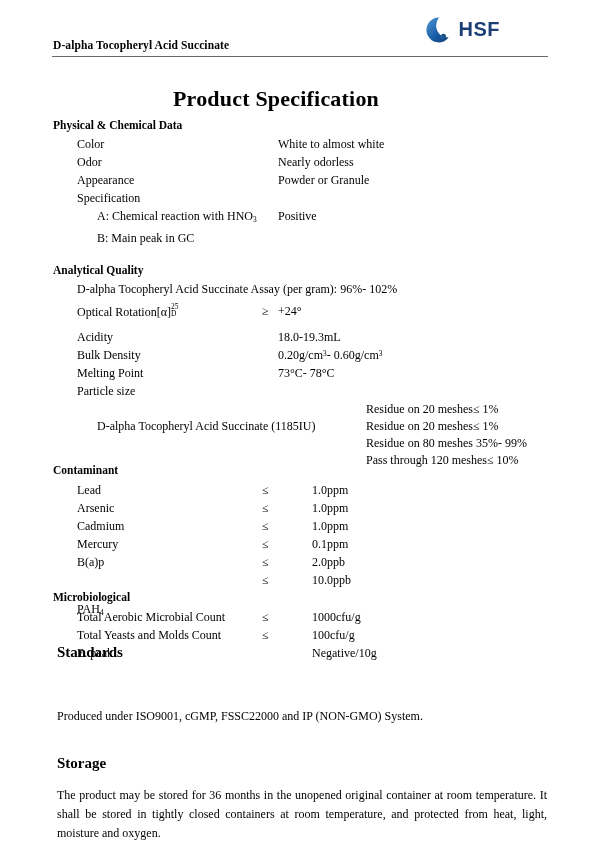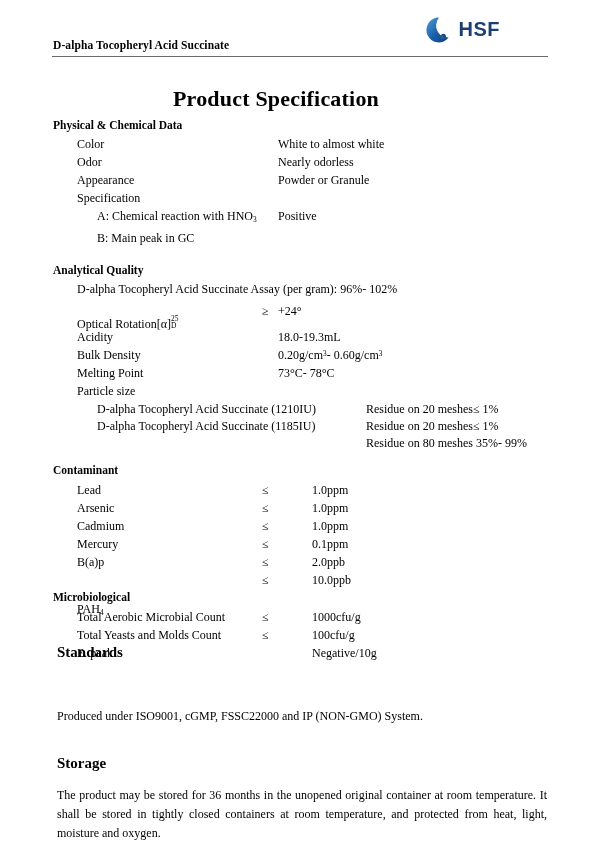--- a/index.html
+++ b/index.html
@@ -138,21 +138,20 @@
   sub  { font-size: 0.62em; vertical-align: -0.22em; }
   sup  { font-size: 0.62em; vertical-align: 0.42em; }
   .stack {
     display: inline-block;
     vertical-align: -0.15em;
     font-size: 0.62em;
     line-height: 1.0;
     text-align: left;
     position: relative;
     top: -0.1em;
-    margin-top: 12px;
   }
   .stack i { display: block; font-style: normal; }
   .stack i.sup-part { margin-bottom: -0.05em; }
 </style>
 </head>
 <body>
 
 <div class="page">
 
   <div class="header">
@@ -218,27 +217,27 @@
   <div class="row val" style="top:330px;">18.0-19.3mL</div>
 
   <div class="row lbl-l1" style="top:348px;">Bulk Density</div>
   <div class="row val" style="top:348px;"><span>0.20g/cm</span><sup>3</sup><span>- 0.60g/cm</span><sup>3</sup></div>
 
   <div class="row lbl-l1" style="top:366px;">Melting Point</div>
   <div class="row val" style="top:366px;">73°C- 78°C</div>
 
   <div class="row lbl-l1" style="top:384px;">Particle size</div>
 
-  <div class="row lbl-l2" style="top:402px;">D-alpha Tocopheryl Acid Succinate (1210IU)</div>
   <div class="row mesh" style="top:402px;">Residue on 20 meshes≤ 1%</div>
 
   <div class="row lbl-l2" style="top:419px;">D-alpha Tocopheryl Acid Succinate (1185IU)</div>
   <div class="row mesh" style="top:419px;">Residue on 20 meshes≤ 1%</div>
 
   <div class="row mesh" style="top:436px;">Residue on 80 meshes 35%- 99%</div>
+  <div class="row mesh" style="top:453px;">Pass through 120 meshes≤ 10%</div>
 
   <div class="sec-head" style="top:464px;">Contaminant</div>
 
   <div class="row lbl-l1" style="top:483px;">Lead</div>
   <div class="row op" style="top:483px;">≤</div>
   <div class="row val2" style="top:483px;">1.0ppm</div>
 
   <div class="row lbl-l1" style="top:501px;">Arsenic</div>
   <div class="row op" style="top:501px;">≤</div>
   <div class="row val2" style="top:501px;">1.0ppm</div>

